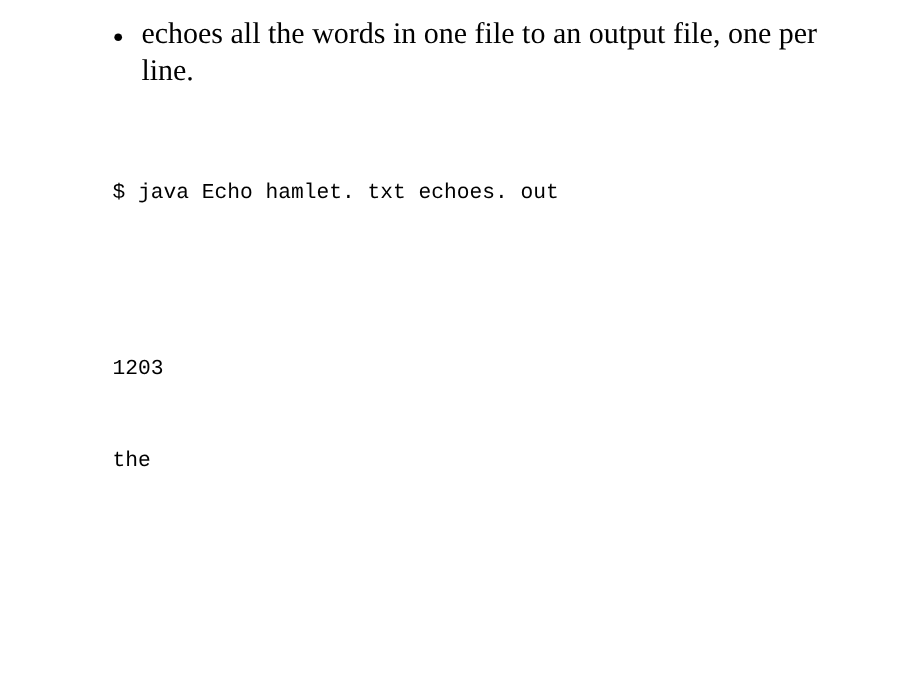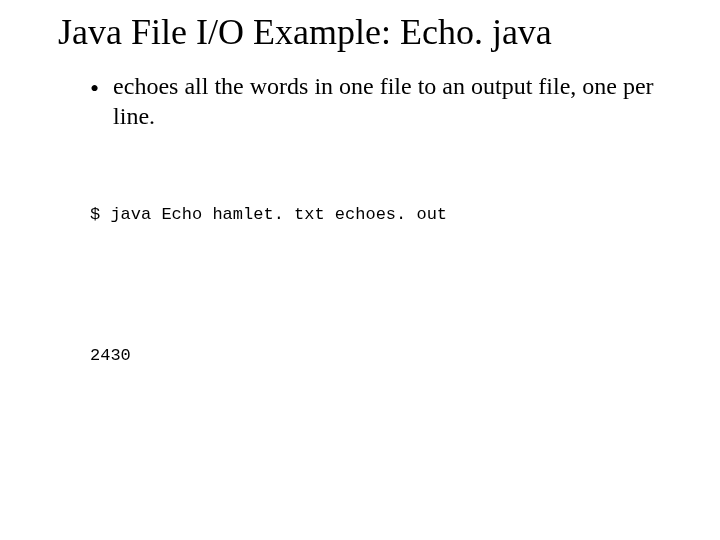--- a/index.html
+++ b/index.html
@@ -45,31 +45,31 @@
     white-space: pre;
   }
   .code-gap {
     height: 18px;
   }
 </style>
 </head>
 <body>
 
 <div class="slide">
-  <h1 class="title">Java File I/O Example: Echo. java</h1>
 
   <div class="bullet-row">
     <span class="bullet-dot">•</span>
     <span class="bullet-text">echoes all the words in one file to an output file, one per line.</span>
   </div>
 
   <div class="code-block">
     <div>$ java Echo hamlet. txt echoes. out</div>
     <div class="code-gap"></div>
-    <div>2430</div>
+    <div>1203</div>
+    <div>the</div>
     
     
     
     
     
     
     
     
     
   </div>

